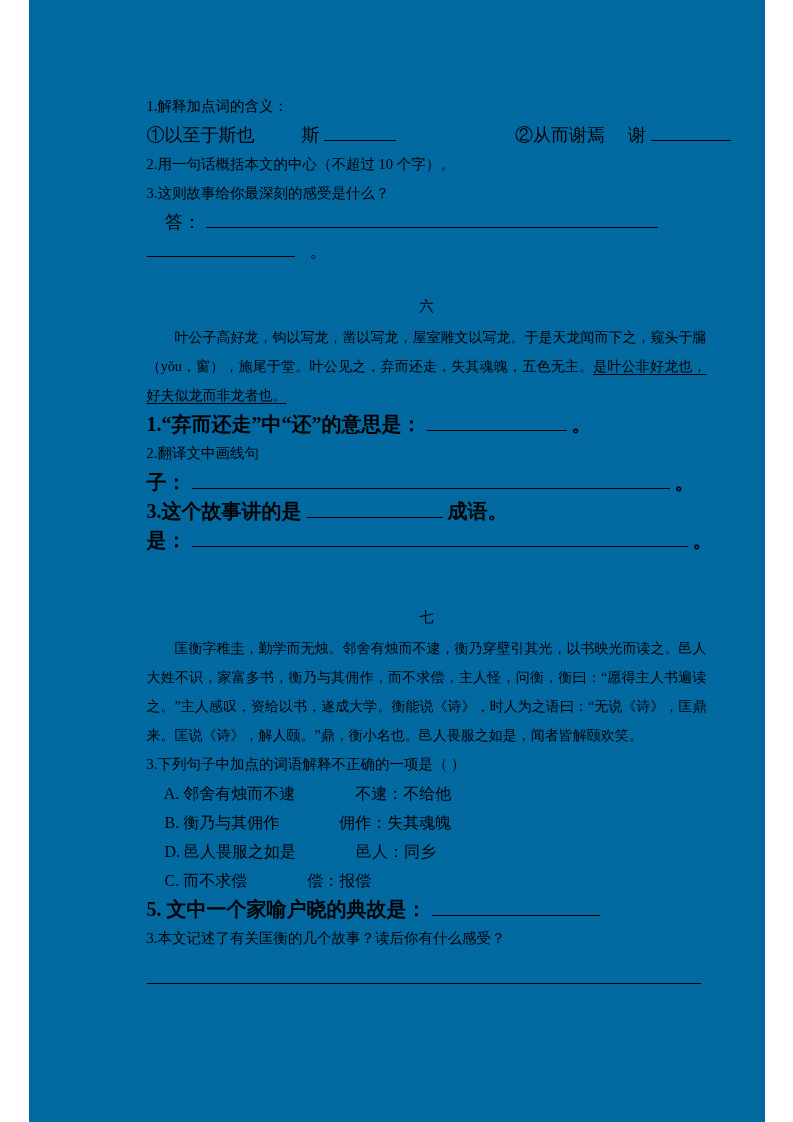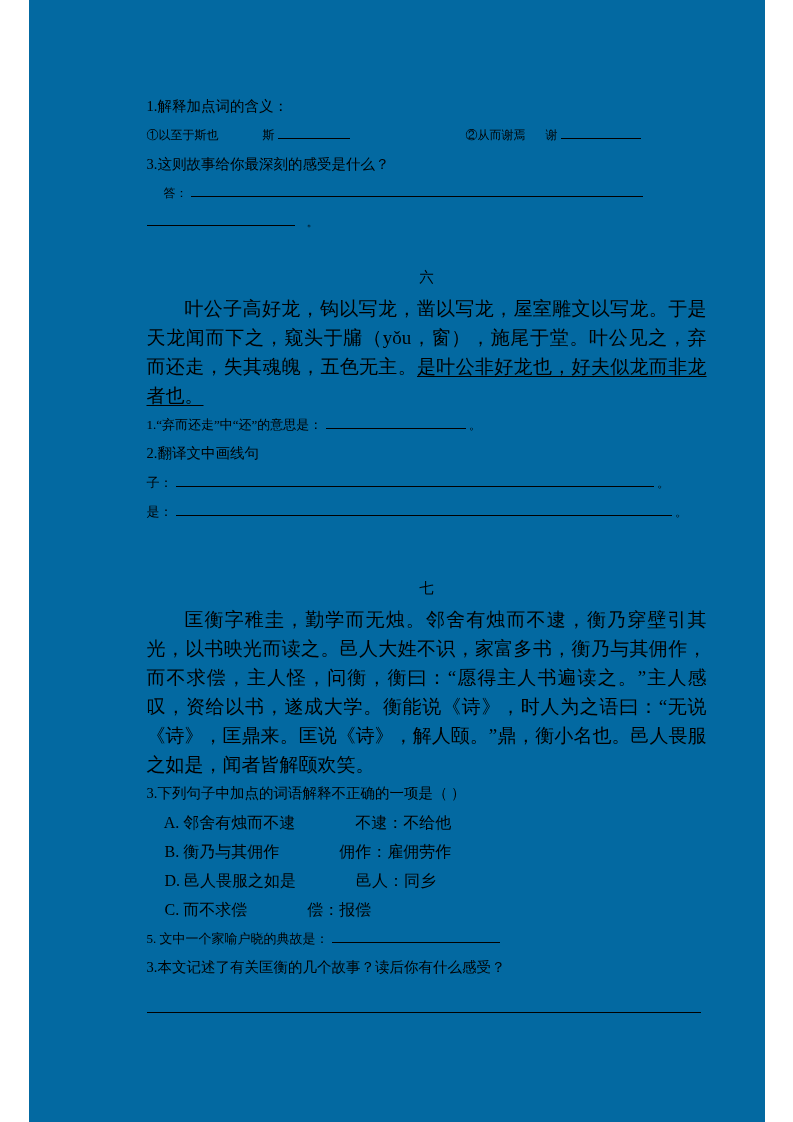--- a/index.html
+++ b/index.html
@@ -24,21 +24,21 @@
     left: 118px;
     top: 92px;
     width: 560px;
   }
   .line {
     font-size: 14.5px;
     line-height: 29px;
     white-space: nowrap;
   }
   .para {
-    font-size: 19px;
+    font-size: 14px;
     line-height: 29px;
     text-align: justify;
     text-indent: 2em;
   }
   .section-title {
     font-size: 14.5px;
     line-height: 29px;
     text-align: center;
     margin-top: 26px;
     margin-bottom: 2px;
@@ -53,43 +53,44 @@
     text-decoration: underline;
     text-underline-offset: 3px;
   }
   .rule {
     border: none;
     border-top: 1px solid #000;
     margin: 0;
     height: 0;
   }
   .answer-row {
-    font-size: 12px;
+    font-size: 18px;
     line-height: 29px;
     white-space: nowrap;
   }
   .spacer-md { height: 22px; }
   .indent-1 { display: inline-block; width: 14px; }
   .opt {
     font-size: 16px;
     line-height: 29px;
     white-space: nowrap;
   }
   .opt .gloss {
     display: inline-block;
     margin-left: 56px;
   }
   .q-line {
     font-size: 14.5px;
     line-height: 29px;
   }
   .long-blank-wrap {
-    font-size: 13px;
+    font-size: 20px;
     line-height: 29px;
     white-space: nowrap;
+    font-weight: bold;
   }
   .final-rule {
     margin-top: 30px;
     width: 554px;
   }
 </style>
 </head>
 <body>
 
 <div class="page">
@@ -102,20 +103,21 @@
       <span style="display:inline-block;width:38px;"></span>
       <span>斯</span>
       <span class="blank" style="width:72px;"></span>
       <span style="display:inline-block;width:110px;"></span>
       <span>②从而谢焉</span>
       <span style="display:inline-block;width:14px;"></span>
       <span>谢</span>
       <span class="blank" style="width:80px;"></span>
     </div>
 
+    <div class="line">2.用一句话概括本文的中心（不超过 10 个字）。</div>
     <div class="line">3.这则故事给你最深刻的感受是什么？</div>
 
     <div class="answer-row">
       <span class="indent-1"></span>
       <span>答：</span>
       <span class="blank" style="width:452px;"></span>
     </div>
 
     <div class="answer-row">
       <span class="blank" style="width:148px;"></span>
@@ -134,20 +136,25 @@
     </div>
 
     <div class="line">2.翻译文中画线句</div>
 
     <div class="long-blank-wrap">
       <span>子：</span>
       <span class="blank" style="width:478px;"></span>
       <span>。</span>
     </div>
 
+    <div class="long-blank-wrap">
+      <span>3.这个故事讲的是</span>
+      <span class="blank" style="width:136px;"></span>
+      <span>成语。</span>
+    </div>
 
 
     <div class="long-blank-wrap">
       <span>是：</span>
       <span class="blank" style="width:496px;"></span>
       <span>。</span>
     </div>
 
     <div class="spacer-md"></div>
     <div class="section-title">七</div>
@@ -157,21 +164,21 @@
     <div class="q-line">3.下列句子中加点的词语解释不正确的一项是（      ）</div>
 
     <div class="opt">
       <span class="indent-1"></span>
       <span>A. 邻舍有烛而不逮</span>
       <span class="gloss">不逮：不给他</span>
     </div>
     <div class="opt">
       <span class="indent-1"></span>
       <span>B. 衡乃与其佣作</span>
-      <span class="gloss">佣作：雇佣劳作</span>
+      <span class="gloss">佣作：失其魂魄</span>
     </div>
     <div class="opt">
       <span class="indent-1"></span>
       <span>D. 邑人畏服之如是</span>
       <span class="gloss">邑人：同乡</span>
     </div>
     <div class="opt">
       <span class="indent-1"></span>
       <span>C. 而不求偿</span>
       <span class="gloss">偿：报偿</span>

